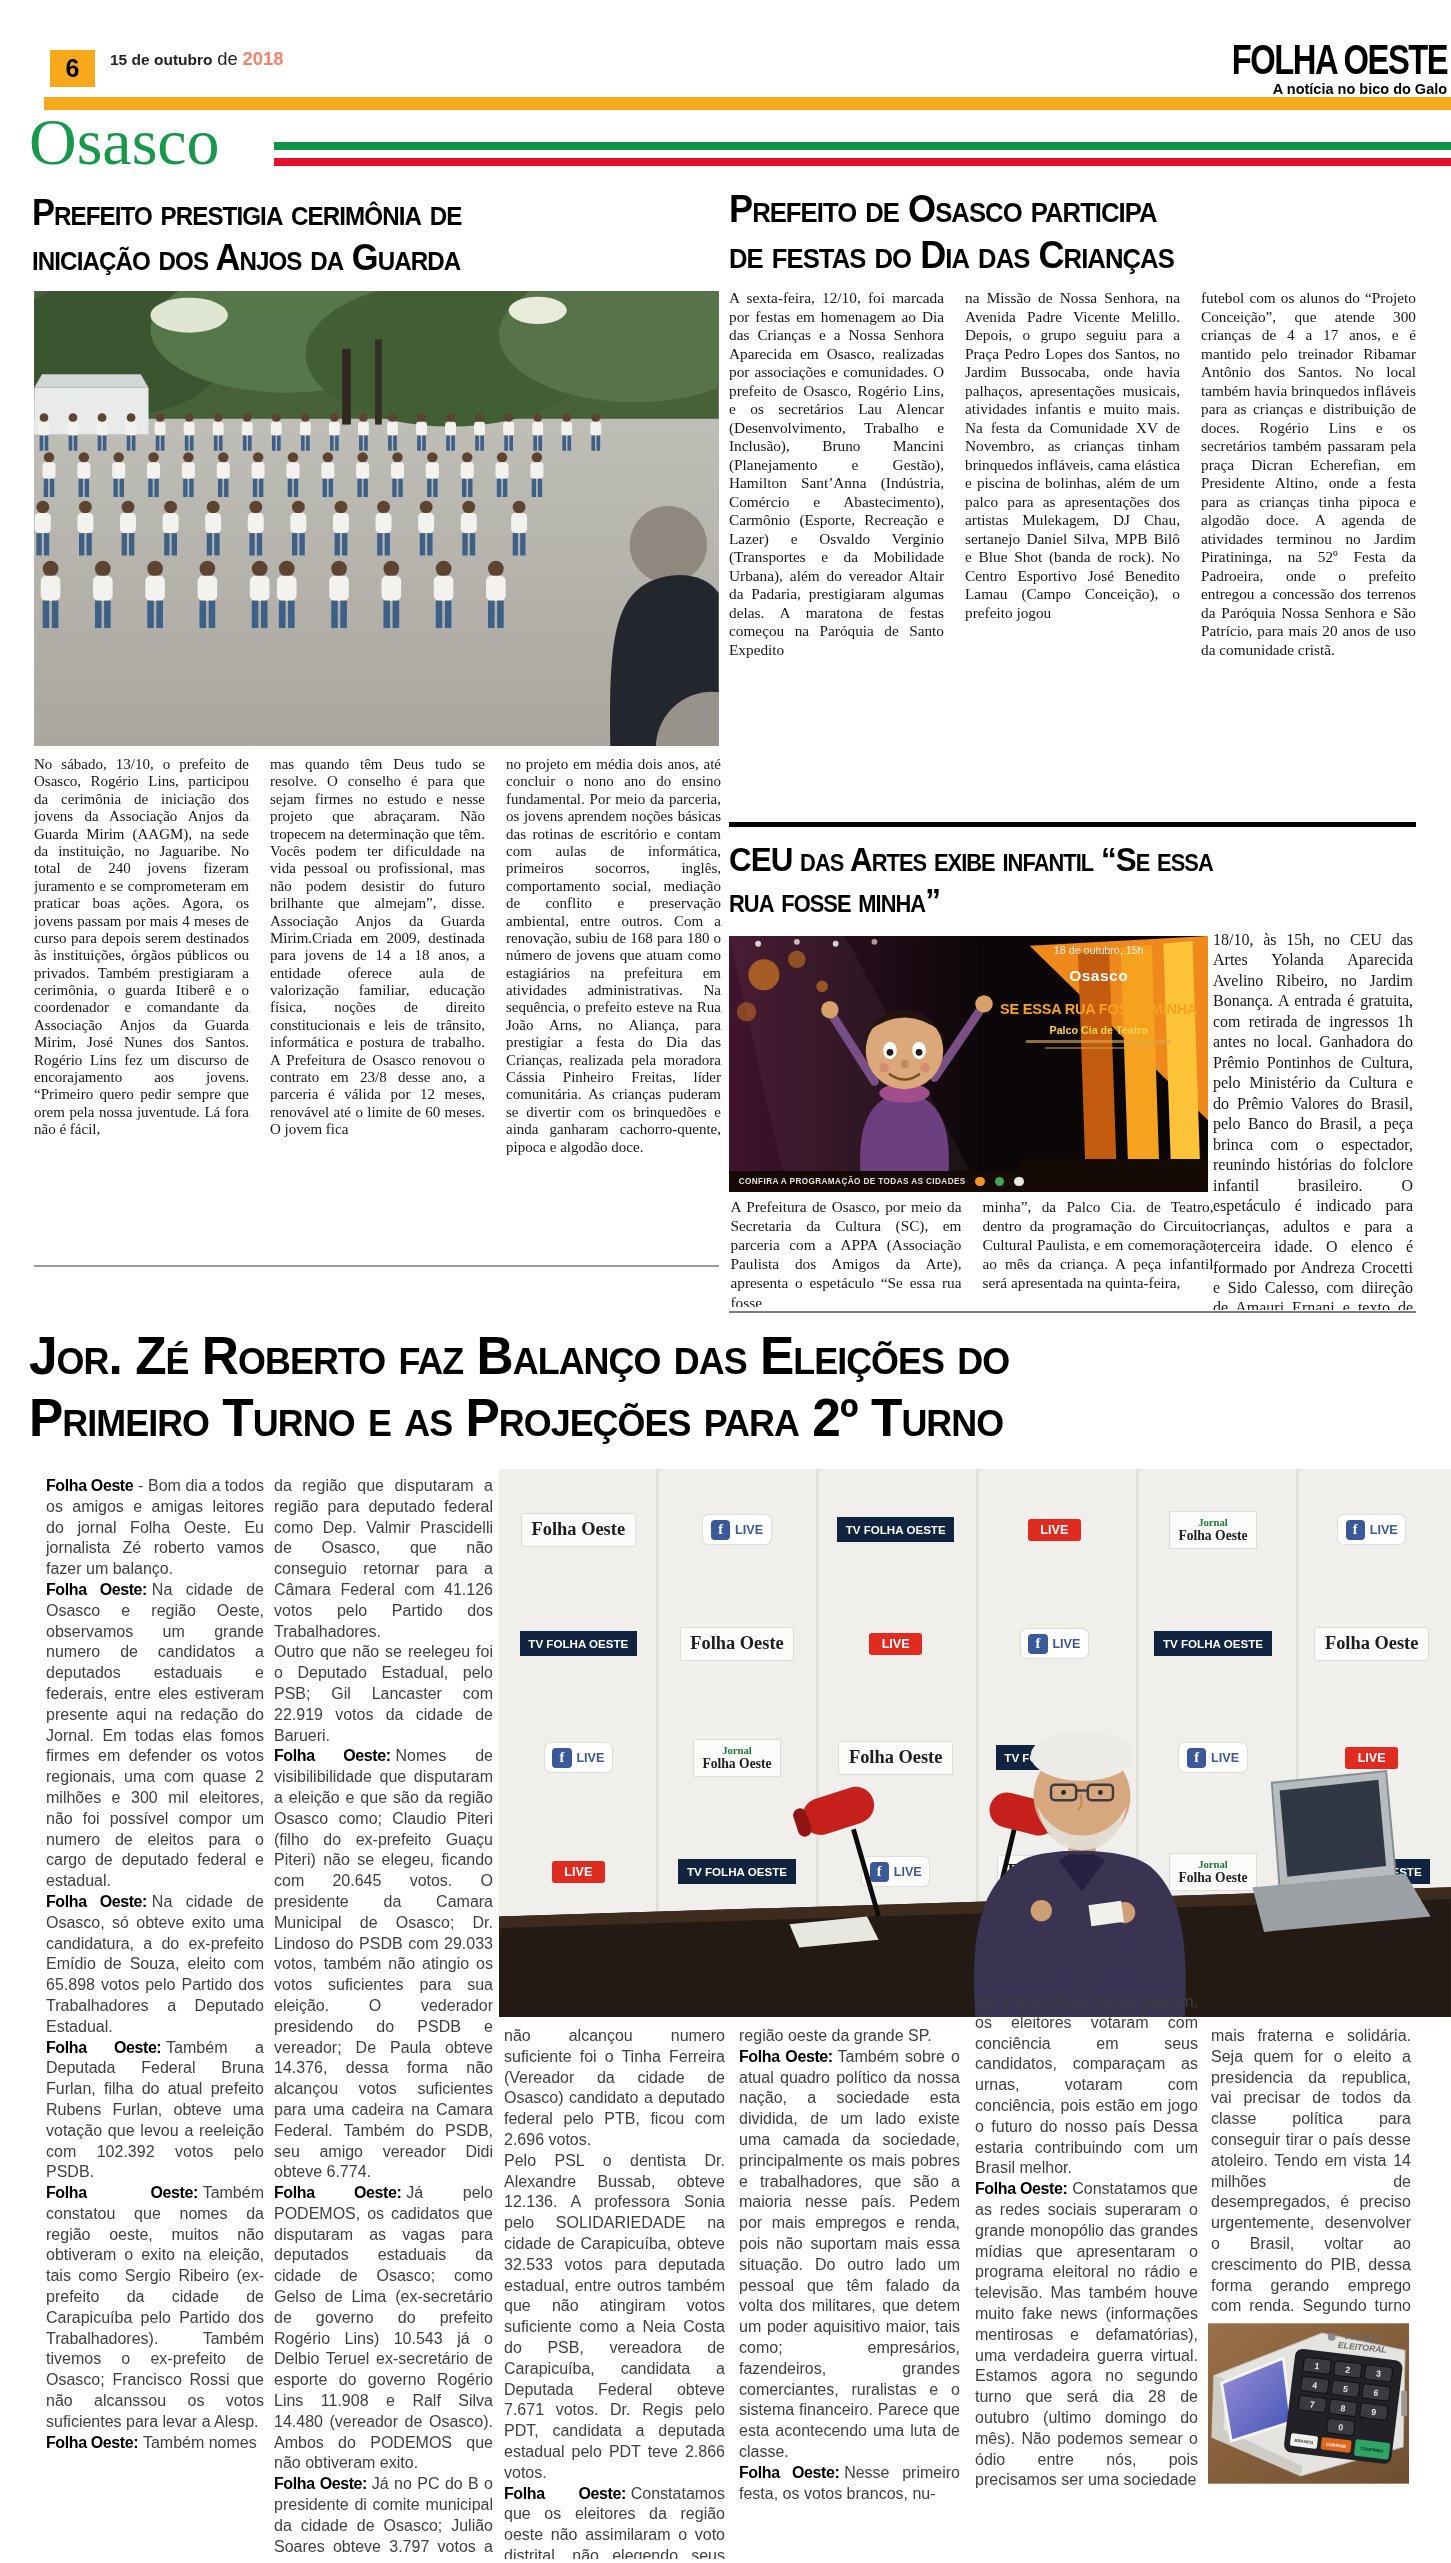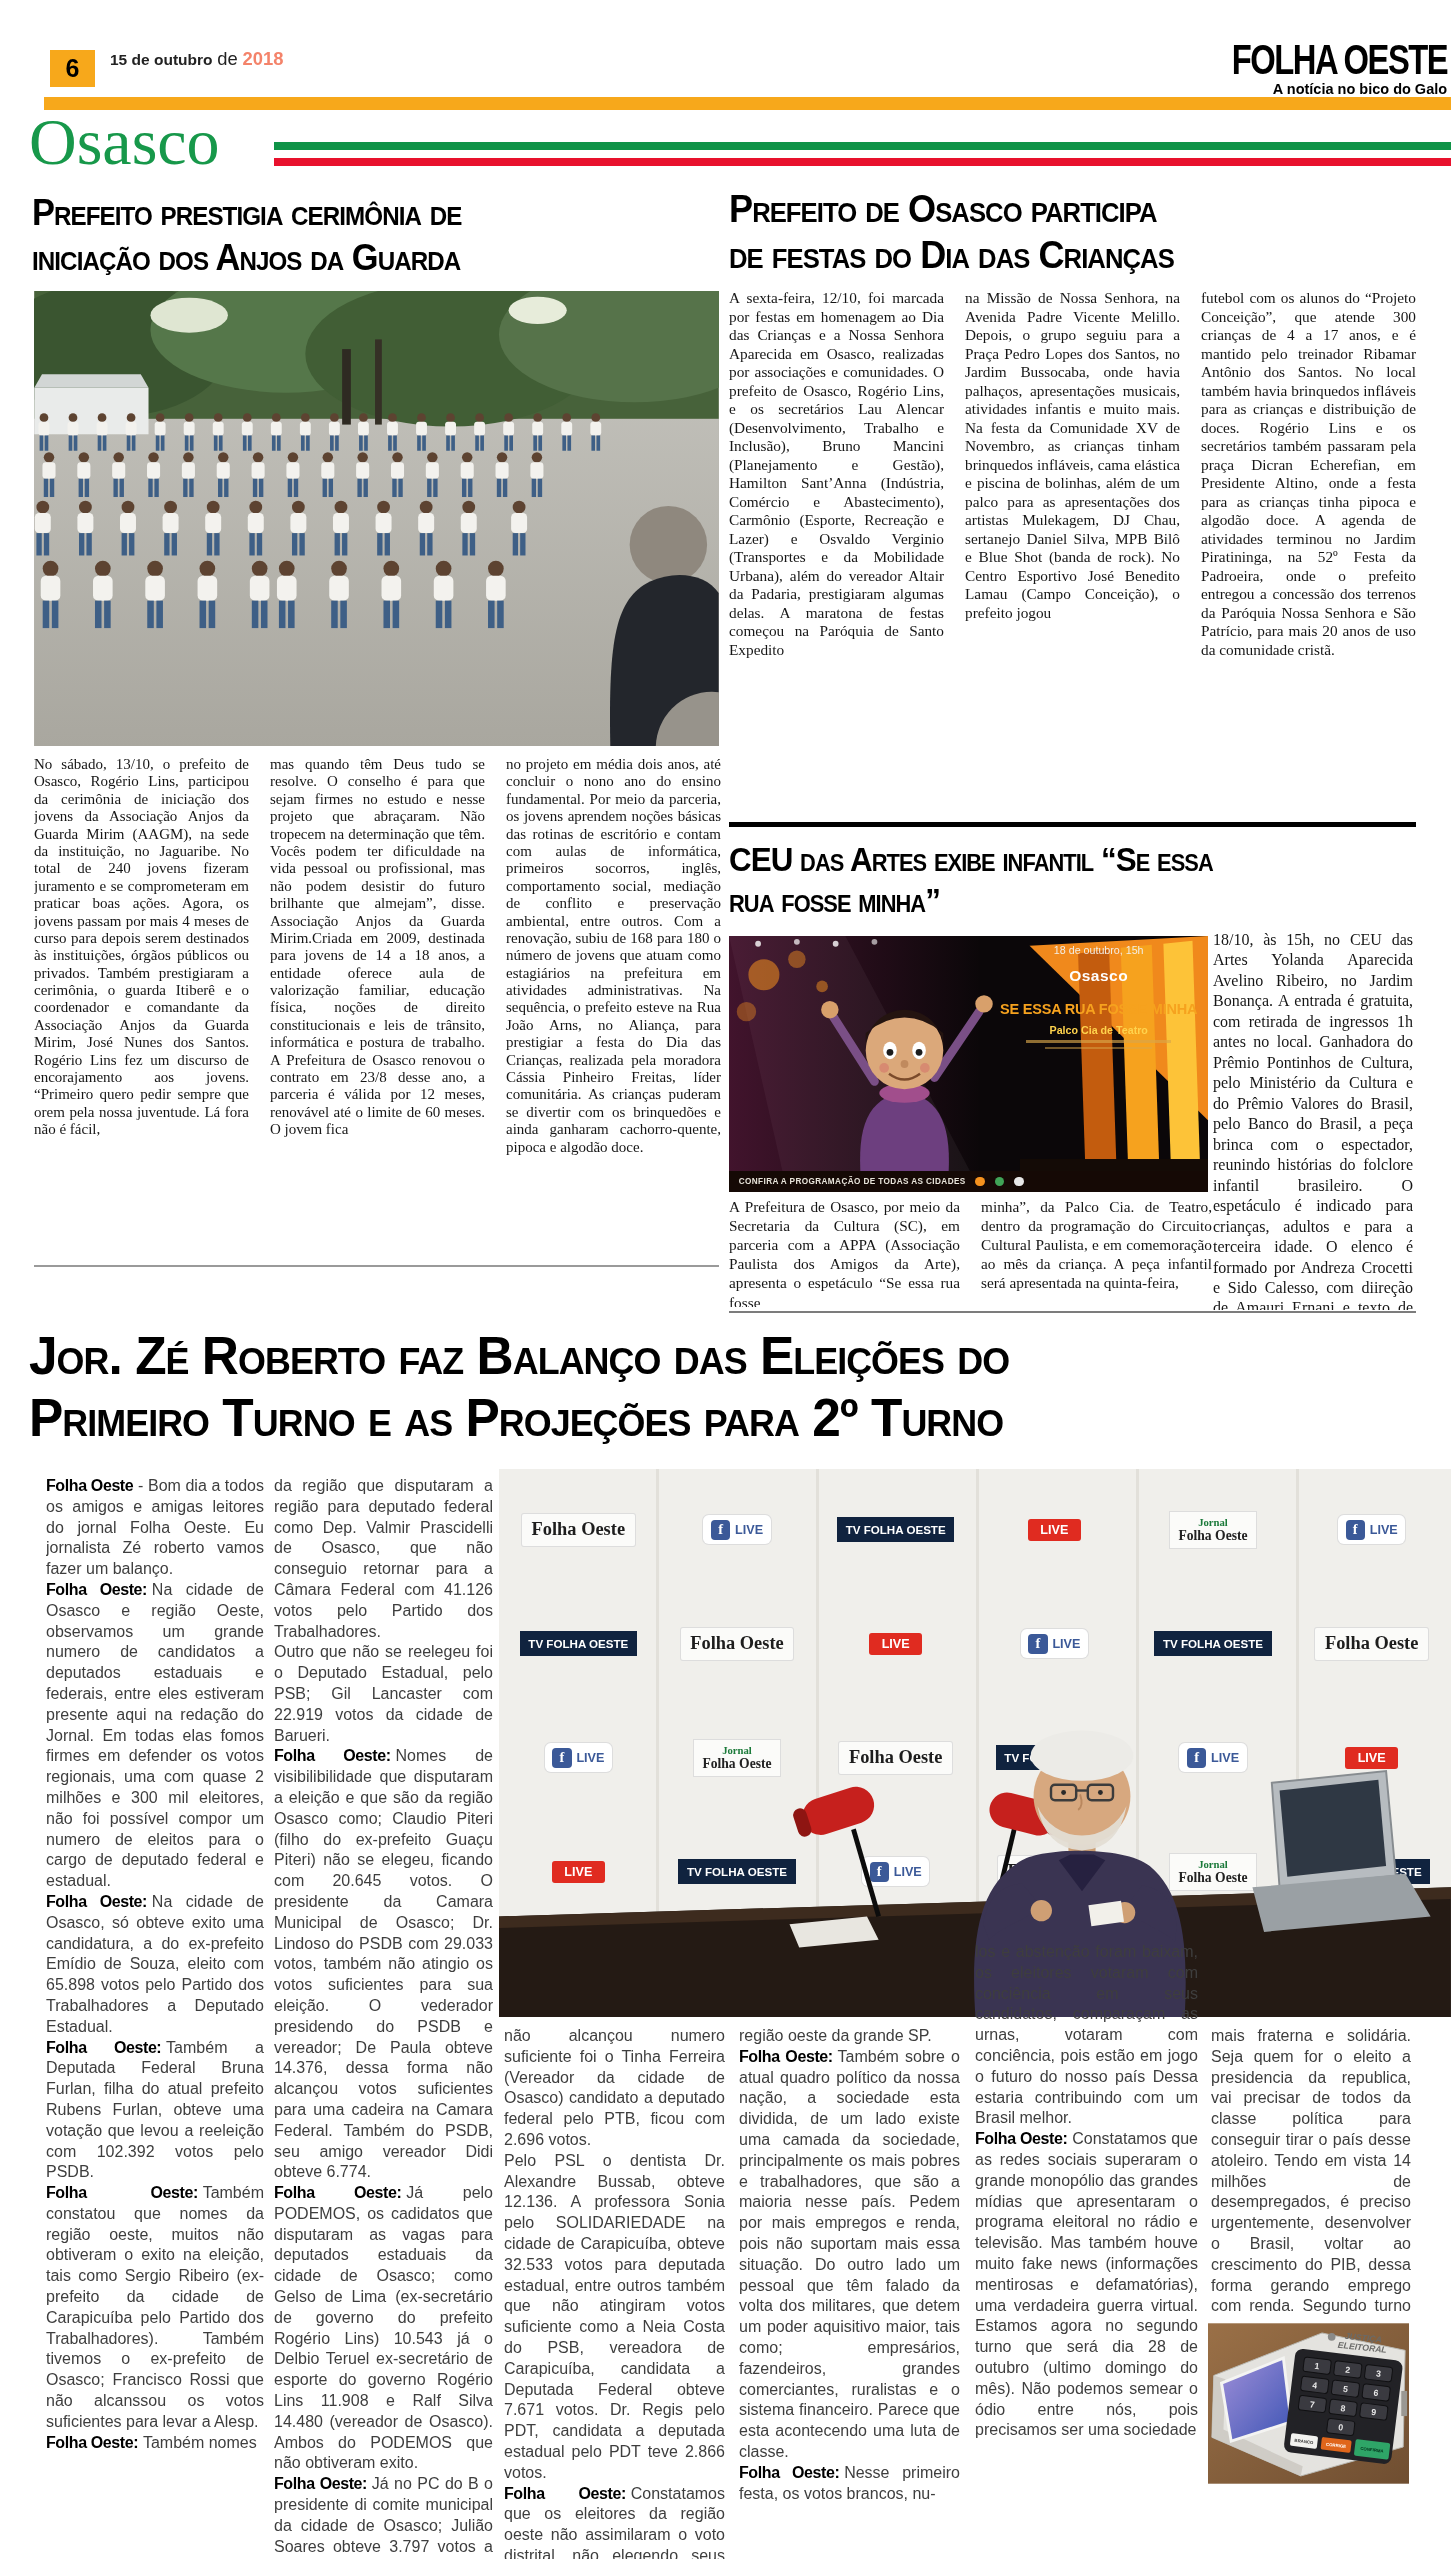--- a/index.html
+++ b/index.html
@@ -26,21 +26,21 @@
   
   .headline{color:#000;font-weight:700;font-variant:small-caps;letter-spacing:-1px;
             transform-origin:0 0;}
   .headline .hl{display:block;white-space:nowrap;}
   #h-a1{left:32px;top:190px;width:692px;font-size:37px;line-height:45px;transform:scaleX(.93);}
   #h-a2{left:729px;top:186px;width:725px;font-size:38px;line-height:46px;transform:scaleX(.95);}
   #h-ceu{left:729px;top:839px;width:725px;font-size:33px;line-height:41px;transform:scaleX(.95);}
   #h-bottom{left:29px;top:1325px;width:1405px;font-size:53px;line-height:62px;transform:scaleX(.97);}
 
   
-  .cols3{display:flex;gap:21px;position:absolute;overflow:hidden;}
+  .cols3{display:flex;gap:21px;position:absolute;overflow:hidden;justify-content:center;}
   .scol{font-family:"Liberation Serif",serif;color:#161616;text-align:justify;hyphens:auto;}
   #a1-body{left:34px;top:756px;width:687px;height:500px;}
   #a1-body .scol{width:218px;font-size:15px;line-height:1.16;}
   #a2-body{left:729px;top:289px;width:687px;height:517px;}
   #a2-body .scol{width:220px;font-size:15.3px;line-height:1.21;}
   #ceu-side{left:1213px;top:930px;width:200px;height:380px;overflow:hidden;
             font:16px/1.28 "Liberation Serif",serif;text-align:justify;color:#161616;}
   #ceu-caps{left:729px;top:1197px;width:486px;height:110px;}
   #ceu-caps .scol{width:231px;font-size:15.3px;line-height:1.25;}
   #rule-a1{left:34px;top:1265px;width:685px;height:1.9px;background:#9a9a9a;}
@@ -49,21 +49,21 @@
 
   
   .bcol{position:absolute;font:16px/1.3 "Liberation Sans",sans-serif;color:#3e3e3e;
         text-align:justify;overflow:hidden;hyphens:auto;}
   .bcol p{margin:0;}
   .fo-label{font-weight:700;color:#000;letter-spacing:-0.4px;margin-right:4.8px;}
   #bc1{left:46px;top:1476px;width:218px;height:1079px;}
   #bc2{left:274px;top:1476px;width:219px;height:1079px;}
   #bc3{left:504px;top:2026px;width:221px;height:533px;}
   #bc4{left:739px;top:2026px;width:221px;height:533px;}
-  #bc5{left:975px;top:1942px;width:223px;height:533px;}
+  #bc5{left:975px;top:1992px;width:223px;height:533px;}
   #bc6{left:1211px;top:2026px;width:200px;height:293px;}
 
   
   #photo1{left:34px;top:291px;width:685px;height:455px;overflow:hidden;background:#b9b7b0;}
   #photo1 svg{position:absolute;inset:0;}
 
   
   #photo2{left:729px;top:936px;width:479px;height:256px;overflow:hidden;background:#7f1d1d;}
   #photo2 svg{position:absolute;inset:0;}
   .poster-box{position:absolute;top:7.7px;right:5.8px;width:207px;text-align:center;color:#fff;}

